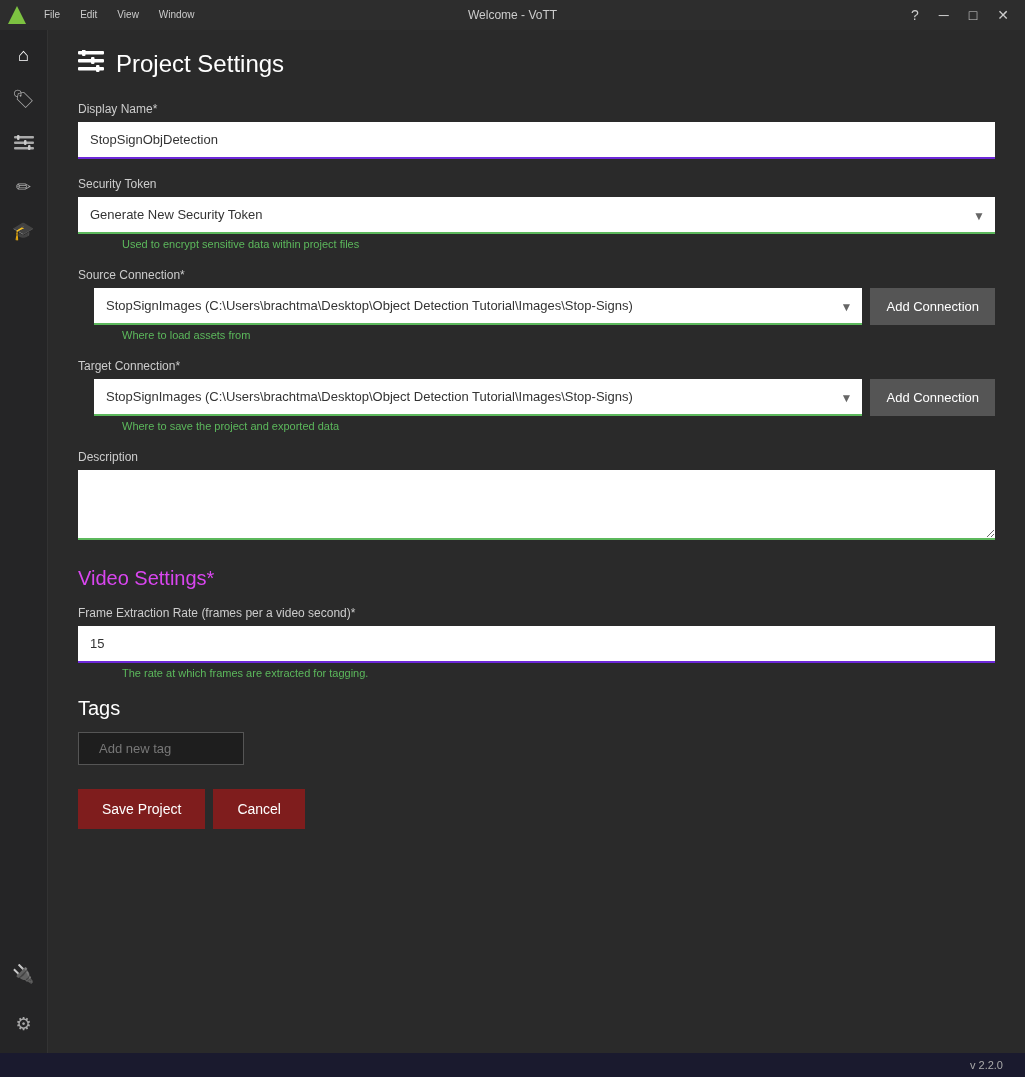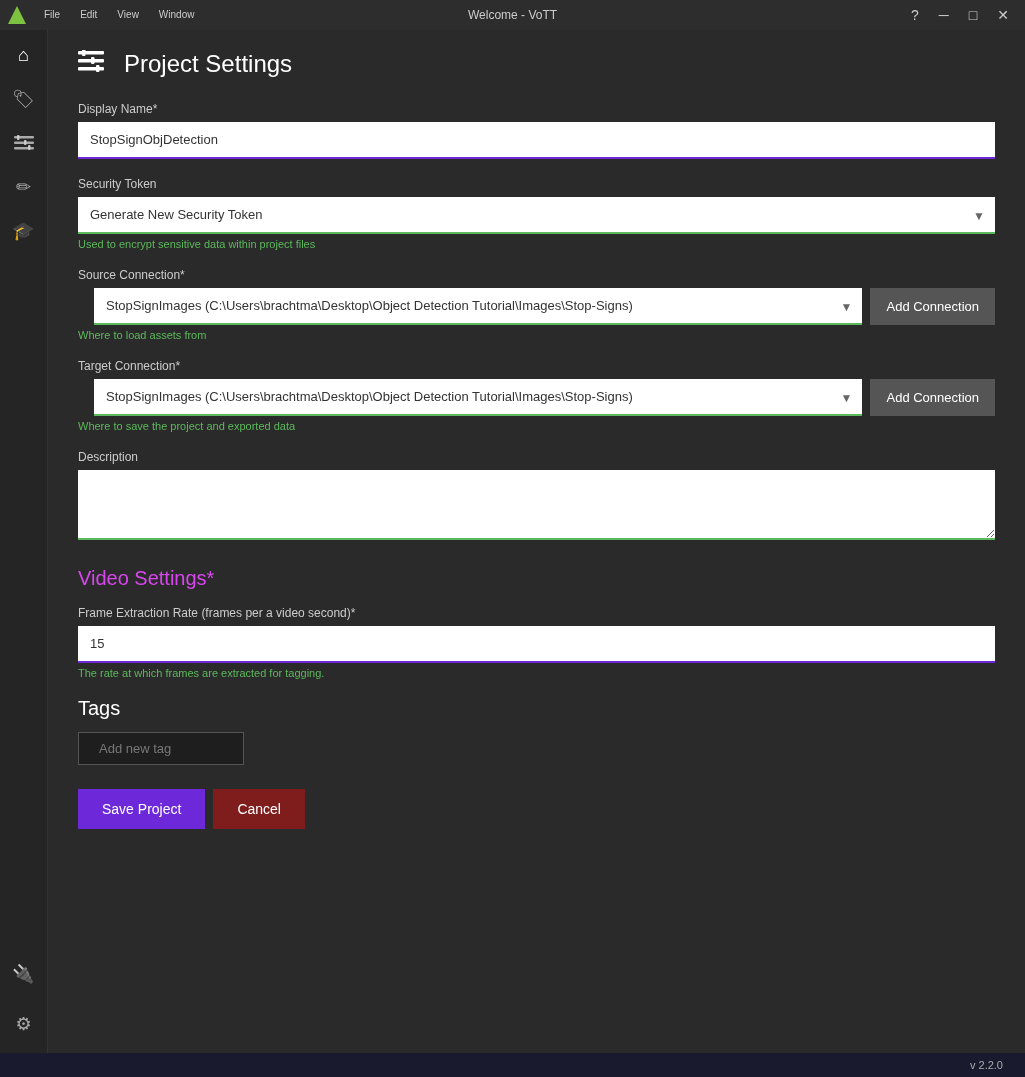--- a/index.html
+++ b/index.html
@@ -102,21 +102,21 @@
       flex: 1;
       background: #2a2a2a;
       overflow-y: auto;
       padding: 20px 30px;
     }
 
     
     .page-title {
       display: flex;
       align-items: center;
-      gap: 20px;
+      gap: 12px;
       margin-bottom: 24px;
     }
     .page-title-icon {
       font-size: 22px;
       color: #ccc;
     }
     .page-title-text {
       font-size: 24px;
       font-weight: 300;
       color: #fff;
@@ -139,20 +139,21 @@
       border-bottom: 2px solid #6d28d9;
       padding: 10px 12px;
       font-size: 13px;
       color: #333;
       outline: none;
     }
     .form-hint {
       font-size: 11px;
       color: #5cb85c;
       margin-top: 4px;
+      margin-left: 44px;
     }
 
     
     .select-wrapper {
       position: relative;
       width: 100%;
     }
     .form-select {
       width: 100%;
       background: #fff;
@@ -240,21 +241,21 @@
     }
     .tag-input::placeholder { color: #777; }
 
     
     .btn-row {
       display: flex;
       gap: 8px;
       margin-top: 24px;
     }
     .btn-save {
-      background: #6d28d9;
+      background: #7f1d1d;
       color: #fff;
       border: none;
       padding: 12px 24px;
       font-size: 14px;
       cursor: pointer;
       font-weight: 500;
     }
     .btn-cancel {
       background: #7f1d1d;
       color: #fff;

